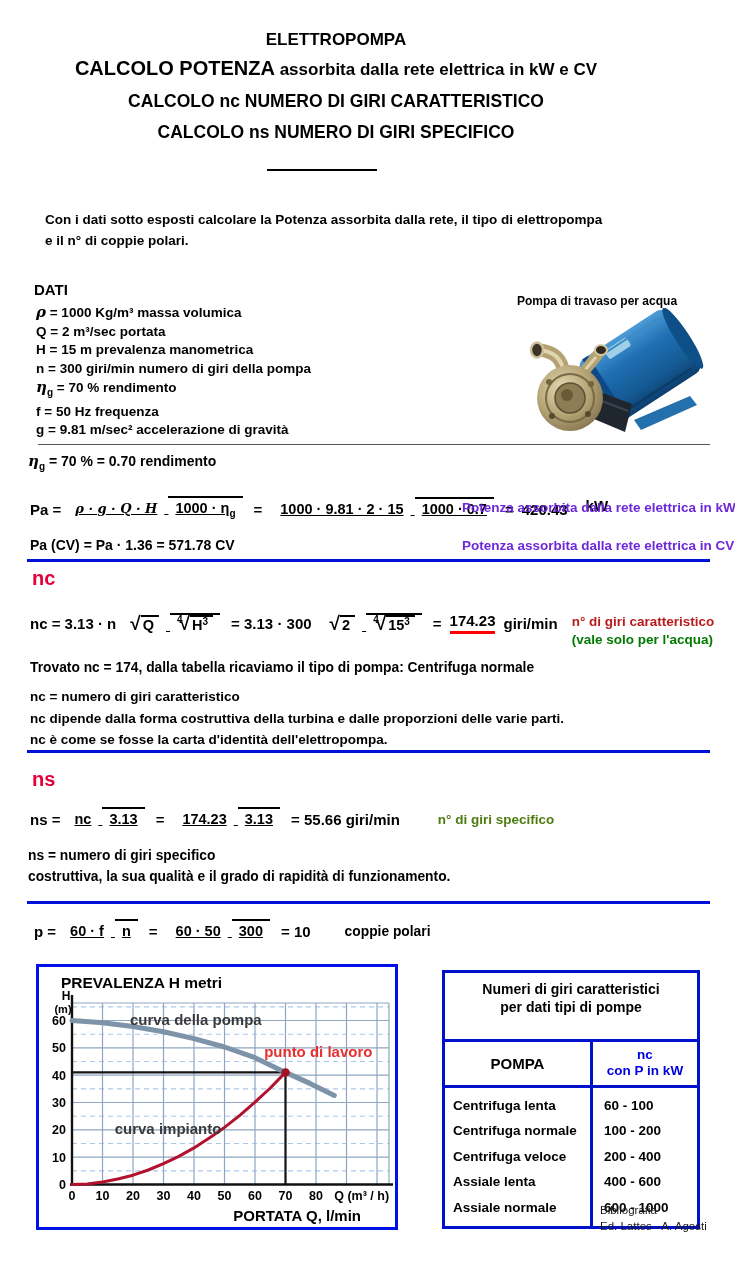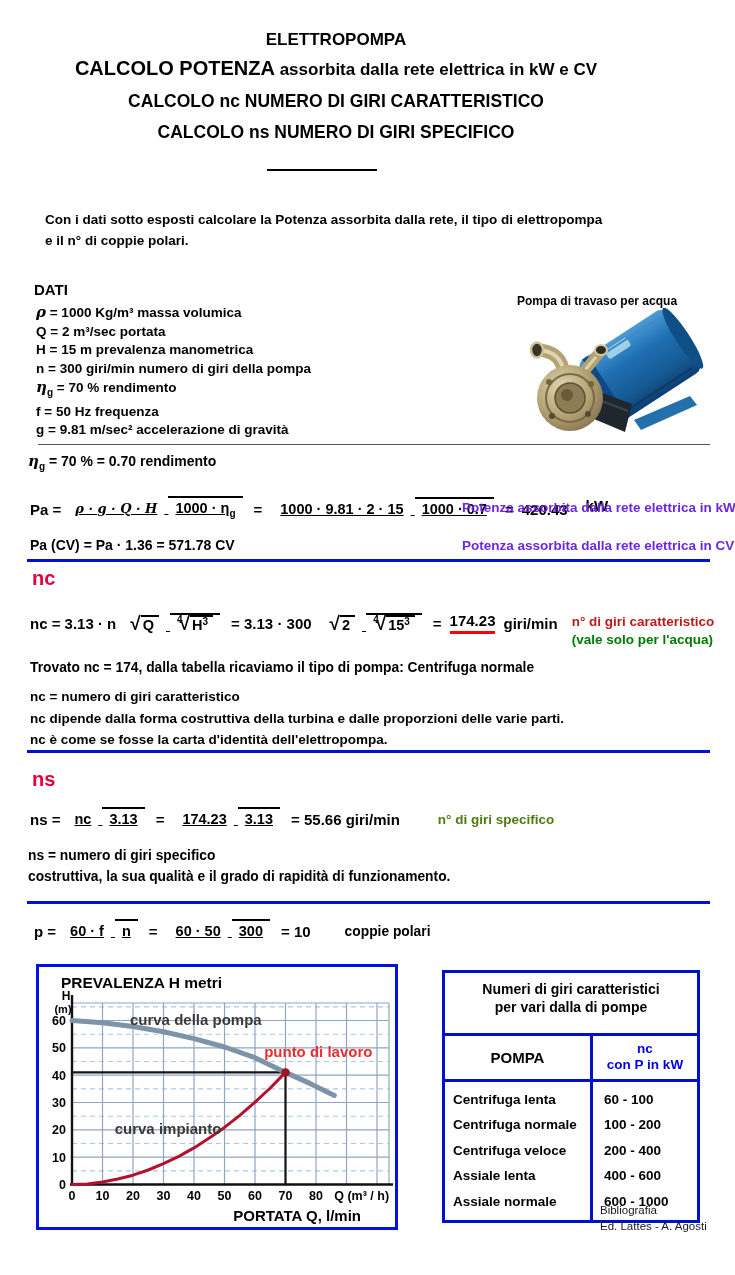--- a/index.html
+++ b/index.html
@@ -44,21 +44,21 @@
   .res-red{border-bottom:3px solid #f00;padding-bottom:2px;}
   .body-text{font-size:13.5px;font-weight:bold;line-height:21.5px;white-space:nowrap;}
   
   .chart-box{left:36px;top:964px;width:356px;height:260px;border:3px solid #0011e8;background:#fff;}
   .chart-title{position:absolute;left:22px;top:7px;font-size:15.5px;font-weight:bold;white-space:nowrap;}
   .portata{position:absolute;right:34px;bottom:3px;font-size:15px;font-weight:bold;white-space:nowrap;margin-top:24px;}
   .chart-box svg{position:absolute;left:0;top:0;}
   svg text{font-family:"Liberation Sans","DejaVu Sans",sans-serif;}
   
   .itable{left:442px;top:970px;width:252px;border:3px solid #0011cc;background:#fff;font-weight:bold;}
-  .itable .thead{text-align:center;font-size:14px;line-height:17.5px;padding:8px 2px 17px;border-bottom:3px solid #0011cc;}
+  .itable .thead{text-align:center;font-size:14px;line-height:17.5px;padding:8px 2px 23px;border-bottom:3px solid #0011cc;}
   .itable .cols{display:flex;border-bottom:3px solid #0011cc;}
   .itable .c1{width:148px;border-right:3px solid #0011cc;box-sizing:border-box;}
   .itable .c2{flex:1;}
   .colhead1{display:flex;align-items:center;justify-content:center;font-size:15px;}
   .colhead2{text-align:center;font-size:13.5px;line-height:16px;padding:5px 0 6px;color:#0000e0;}
   .itable .brow{display:flex;}
   .itable .bl{width:148px;border-right:3px solid #0011cc;box-sizing:border-box;padding:5px 0 6px 8px;}
   .itable .br{flex:1;padding:5px 0 4px 11px;}
   .itable .bl div,.itable .br div{font-size:13.5px;line-height:25.4px;white-space:nowrap;}
   .biblio{left:600px;top:1202px;font-size:11.5px;line-height:16px;color:#1a1a1a;}
@@ -298,21 +298,21 @@
         <text x="90.94999999999999" y="58.43939999999998" font-size="15" text-anchor="start" fill="#3a3a3a" font-weight="bold">curva della pompa</text>
         <text x="225.14999999999998" y="90.14219999999999" font-size="15" text-anchor="start" fill="#e83030" font-weight="bold">punto di lavoro</text>
         <text x="75.69999999999999" y="167.4861" font-size="15" text-anchor="start" fill="#3a3a3a" font-weight="bold">curva impianto</text>
       </svg>
     <div class="portata">PORTATA Q, l/min</div>
   </div>
 
   <div class="abs itable">
     <div class="thead">
       <div>Numeri di giri caratteristici</div>
-      <div>per vari dalla di pompe</div>
+      <div>per dati tipi di pompe</div>
     </div>
     <div class="cols">
       <div class="c1 colhead1">POMPA</div>
       <div class="c2 colhead2">
         <div>nc</div>
         <div>con P in kW</div>
       </div>
     </div>
     <div class="brow">
       <div class="bl">

